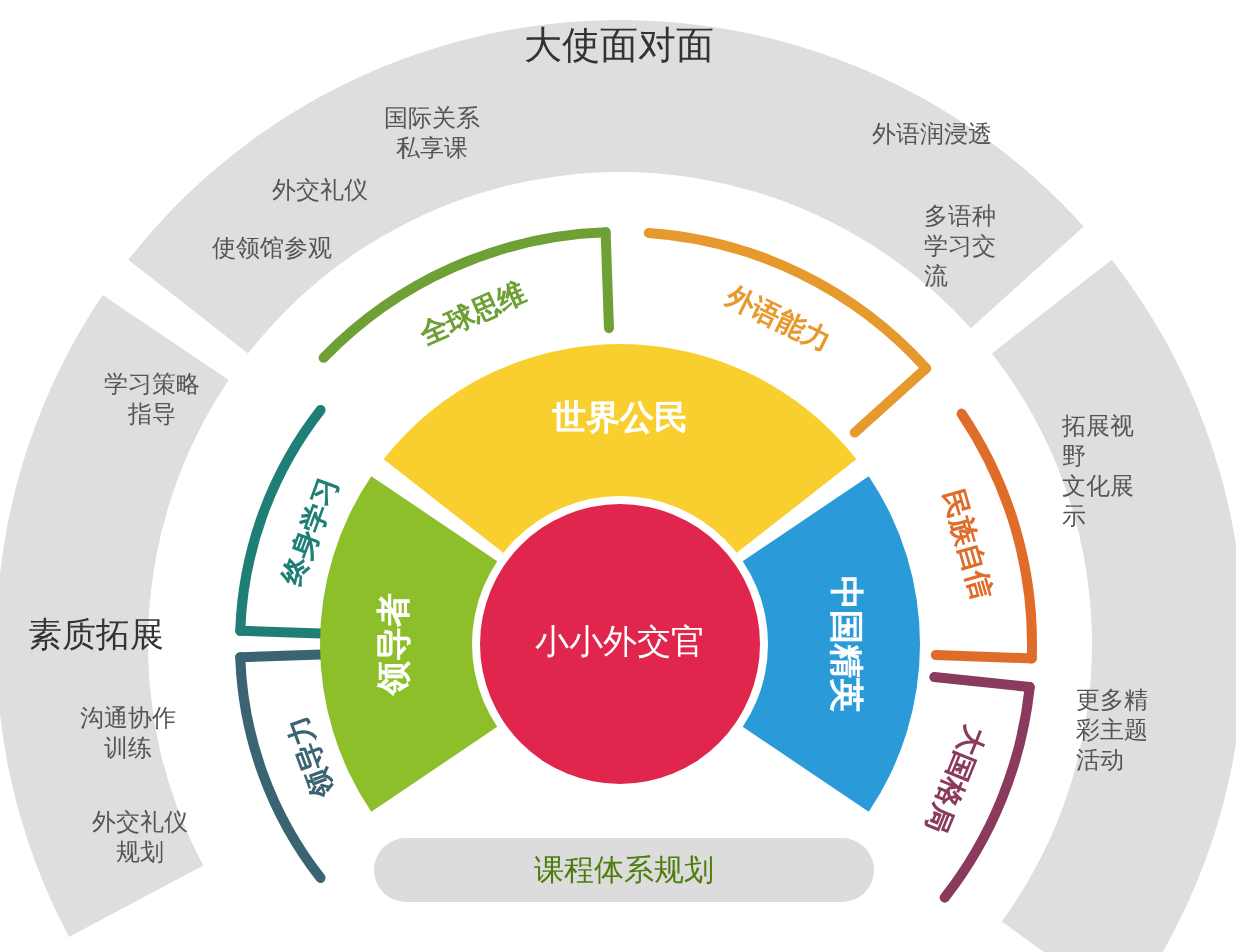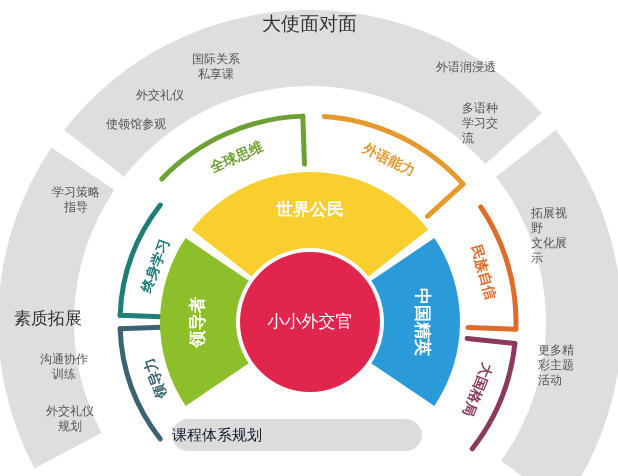--- a/index.html
+++ b/index.html
@@ -4,23 +4,23 @@
 <style>
   html, body { margin: 0; padding: 0; background: #ffffff; }
   body { width: 618px; height: 476px; overflow: hidden; position: relative;
          font-family: "DejaVu Sans", "Liberation Sans", sans-serif; }
   #stage { position: absolute; left: 0; top: 0; width: 618px; height: 476px; }
   .lbl { position: absolute; color: #555555; font-size: 12px; line-height: 15px;
          text-align: center; white-space: pre-line; }
   .lbl.big { font-size: 17px; line-height: 20px; color: #333333; }
   .lbl.title { font-size: 19px; color: #333333; }
   .lbl.left { text-align: left; }
-  .footer-bar { position: absolute; left: 172px; top: 419px; width: 250px; height: 32px;
-                border-radius: 16px; background: #dcdcdc; color: #0f172a; font-size: 15px;
-                display: flex; align-items: center; }
+  .footer-bar { position: absolute; left: 187px; top: 419px; width: 250px; height: 32px;
+                border-radius: 16px; background: #dcdcdc; color: #4d7c0f; font-size: 15px;
+                display: flex; align-items: center; justify-content: center; }
   svg text { font-family: "DejaVu Sans", "Liberation Sans", sans-serif; }
 </style>
 </head>
 <body>
 
 <div id="stage">
   <svg id="svg" width="618" height="476" viewBox="0 0 618 476">
     <g id="outer">
         <path d="M34.52035102801483,468.47512758919794 A312,312 0 0 1 51.34027736282701,147.53181411712697 L114.34713287701018,190.03047478090372 A236,236 0 0 0 101.62436808529327,432.79528881747024 Z" fill="#dedede"></path>
         <path d="M64.14064487470276,129.91361969839457 A312,312 0 0 1 541.861185548947,113.23125081603624 L485.3821788126651,164.08517689930946 A236,236 0 0 0 124.02946214881362,176.70389182314463 Z" fill="#dedede"></path>

